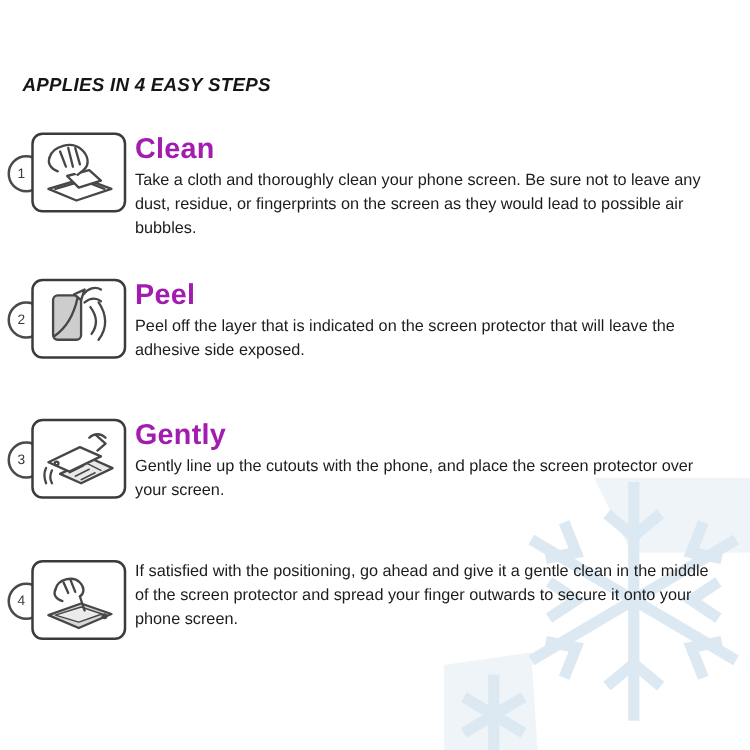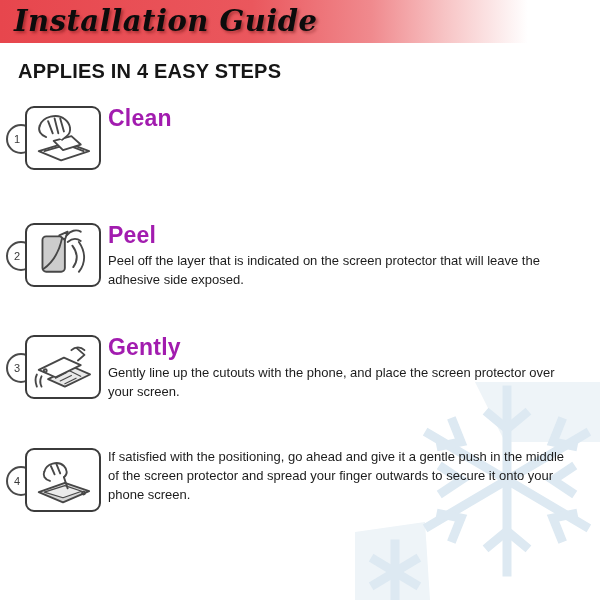--- a/index.html
+++ b/index.html
@@ -16,21 +16,21 @@
   .header-title{
     margin:0;padding:0 0 2px 14px;
     font-family:"DejaVu Serif",serif;font-style:italic;font-weight:bold;
     font-size:29px;color:#0c0c0c;letter-spacing:0.5px;
     text-shadow:2px 2px 3px rgba(90,10,10,0.45);
     white-space:nowrap;
   }
   
   .subtitle{
     position:absolute;left:18px;top:60px;z-index:2;
-    font-size:20px;font-weight:bold;color:#161616;
+    font-size:15px;font-weight:bold;font-style:italic;color:#161616;
     letter-spacing:0.2px;white-space:nowrap;
   }
   
   .step{position:absolute;left:0;width:600px;z-index:2;}
   .step-1{top:105px;}
   .step-2{top:222px;}
   .step-3{top:334px;}
   .step-4{top:447px;}
   .icon-wrap{position:absolute;left:25px;top:1px;width:76px;height:64px;}
   .num-tab{
@@ -79,23 +79,20 @@
       <path d="M98,40 L106,60 L86,64"></path>
       <path d="M206,40 L198,60 L218,64"></path>
       <path d="M98,156 L106,136 L86,132"></path>
       <path d="M206,156 L198,136 L218,132"></path>
       <path d="M20,178 L60,202"></path>
       <path d="M60,178 L20,202"></path>
       <path d="M40,162 L40,218"></path>
     </g>
   </svg>
 
-  <div class="header">
-    <h1 class="header-title">Installation Guide</h1>
-  </div>
 
   <div class="subtitle">APPLIES IN 4 EASY STEPS</div>
 
   <div class="step step-1">
     <div class="icon-wrap">
       <div class="num-tab">
         <span>1</span>
       </div>
       <div class="icon-box">
         <svg width="68" height="56" viewBox="0 0 72 60" fill="none" stroke="#474747" stroke-width="2" stroke-linecap="round" stroke-linejoin="round">
@@ -105,20 +102,23 @@
           <path d="M11,17 C14,7 30,3 38,10 C44,15 46,23 40,28 L35,32" fill="#ffffff"></path>
           <path d="M20,12 L25,25"></path>
           <path d="M27,9 L31,25"></path>
           <path d="M33,9 L37,23"></path>
           <path d="M11,17 C9,22 12,27 18,29"></path>
         </svg>
       </div>
     </div>
     <div class="step-text">
       <h2 class="step-title">Clean</h2>
+      <p class="step-desc">Take a cloth and thoroughly clean your phone screen. Be sure not to leave any
+dust, residue, or fingerprints on the screen as they would lead to possible air
+bubbles.</p>
     </div>
   </div>
 
   <div class="step step-2">
     <div class="icon-wrap">
       <div class="num-tab">
         <span>2</span>
       </div>
       <div class="icon-box">
         <svg width="68" height="56" viewBox="0 0 72 60" fill="none" stroke="#474747" stroke-width="2" stroke-linecap="round" stroke-linejoin="round">
@@ -176,19 +176,19 @@
           <circle cx="58" cy="44" r="1.6"></circle>
           <path d="M16,21 C18,12 31,9 37,15 C41,19 41,24 37,27" fill="#ffffff"></path>
           <path d="M37,27 L41,39"></path>
           <path d="M23,15 L27,24"></path>
           <path d="M29,13 L33,23"></path>
           <path d="M16,21 C14,25 16,29 22,31"></path>
         </svg>
       </div>
     </div>
     <div class="step-text">
-      <p class="step-desc">If satisfied with the positioning, go ahead and give it a gentle push in the middle
+      <p class="step-desc">If satisfied with the positioning, go ahead and give it a gentle clean in the middle
 of the screen protector and spread your finger outwards to secure it onto your
 phone screen.</p>
     </div>
   </div>
 
 </div>
 
 </body></html>

